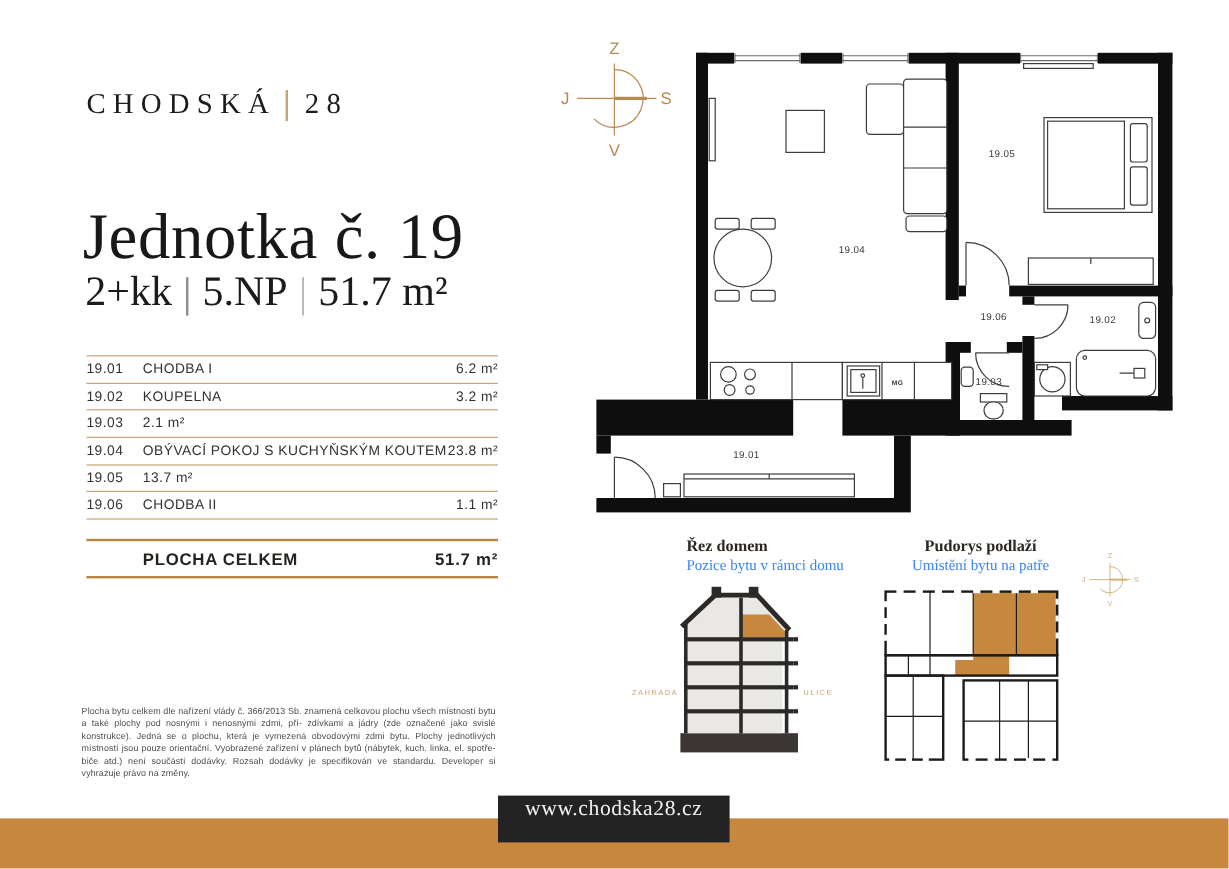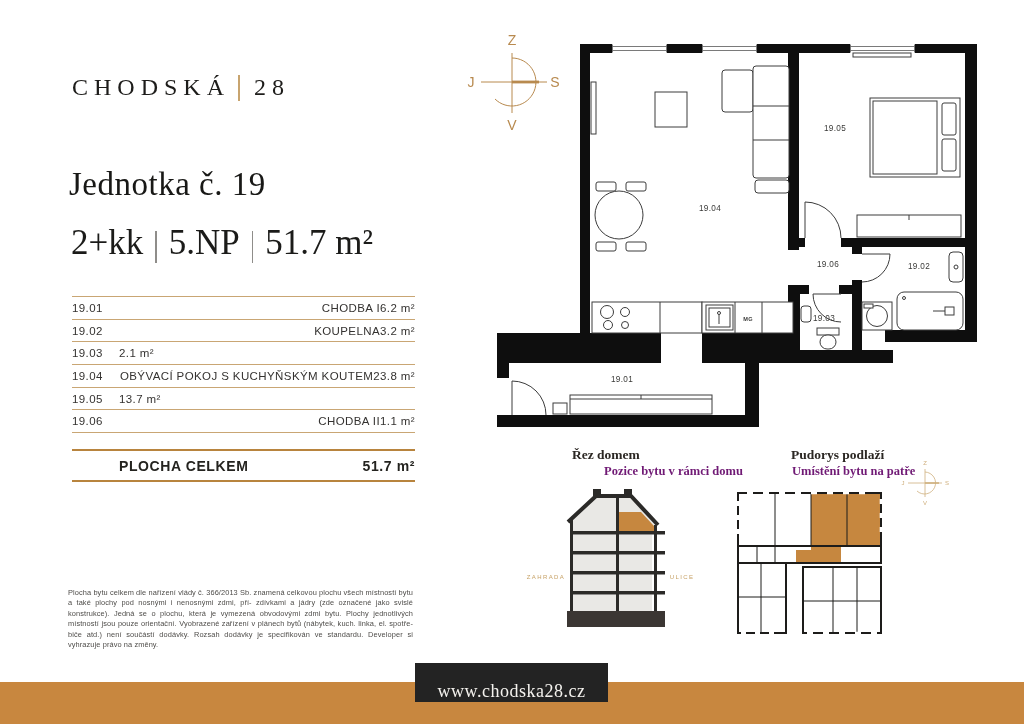--- a/index.html
+++ b/index.html
@@ -6,51 +6,51 @@
   .page{position:relative;width:1024px;height:724px;background:#ffffff;overflow:hidden;
         font-family:"Liberation Sans",sans-serif;color:#1e1d1b;}
 
   
   .brand{position:absolute;left:72px;top:74px;font-family:"Liberation Serif",serif;
          font-size:24px;letter-spacing:6px;color:#1d1c1a;display:flex;align-items:flex-end;}
   .brand .sep{display:inline-block;width:2px;height:26px;background:#C8A46F;margin:0 14px 0 8px;}
 
   
   .title{position:absolute;left:69px;top:166px;font-family:"Liberation Serif",serif;
-         font-size:33px;color:#181816;letter-spacing:0.5px;}
+         font-size:54px;color:#181816;letter-spacing:0.5px;}
   .subtitle{position:absolute;left:71px;top:223px;font-family:"Liberation Serif",serif;
          font-size:35px;color:#1b1b19;display:flex;align-items:flex-end;}
   .subtitle .div{display:inline-block;width:1.5px;height:32px;background:#8f8d8a;margin:0 12px;}
 
   
   .room-table{position:absolute;left:72px;top:296px;width:343px;border-top:1px solid #C9A674;}
   .room-row{display:flex;align-items:center;height:21.7px;border-bottom:1px solid #C9A674;
             font-size:11.5px;letter-spacing:0.4px;color:#343230;}
   .room-row .code{width:47px;}
-  .room-row .name{flex:1;text-align:right;}
+  .room-row .name{flex:1;}
   .room-row .area{text-align:center;}
   .total-row{position:absolute;left:72px;top:449px;width:343px;height:29px;
              border-top:2px solid #B8843E;border-bottom:2px solid #B8843E;
              display:flex;align-items:center;font-size:14px;font-weight:bold;
              letter-spacing:0.6px;color:#24231f;}
   .total-row .label{margin-left:47px;flex:1;}
 
   
   .disclaimer{position:absolute;left:68px;top:588px;width:345px;font-size:7.4px;
               line-height:10.4px;letter-spacing:0.1px;color:#4e4c49;text-align:justify;}
 
   
   .diag-head{position:absolute;font-family:"Liberation Serif",serif;color:#2b2723;}
   .diag-head .t{font-size:13.5px;font-weight:bold;}
-  .diag-head .s{font-size:12.5px;font-weight:bold;color:#701a75;margin-top:1px;margin-left:32px;}
+  .diag-head .s{font-size:12.5px;font-weight:normal;color:#3b82f6;margin-top:1px;}
 
   
   .strip{position:absolute;left:0;top:682px;width:1024px;height:42px;background:#C8873F;}
   .urlbox{position:absolute;left:415px;top:663px;width:193px;height:39px;background:#232323;
-          display:flex;align-items:flex-end;justify-content:center;}
+          display:flex;align-items:flex-start;justify-content:center;}
   .urlbox span{font-family:"Liberation Serif",serif;font-size:18px;color:#f4f2ee;letter-spacing:0.5px;}
 
   svg{position:absolute;overflow:visible;}
   svg text{font-family:"Liberation Sans",sans-serif;}
 </style>
 </head>
 <body>
 
 <div class="page">
 

